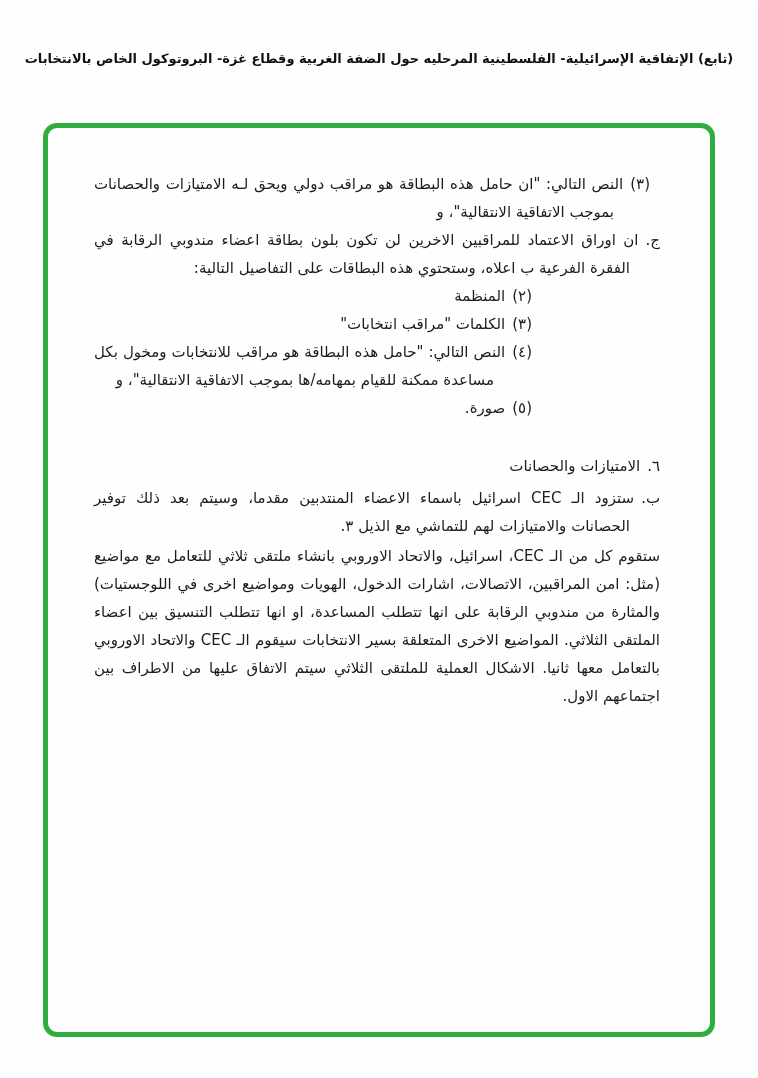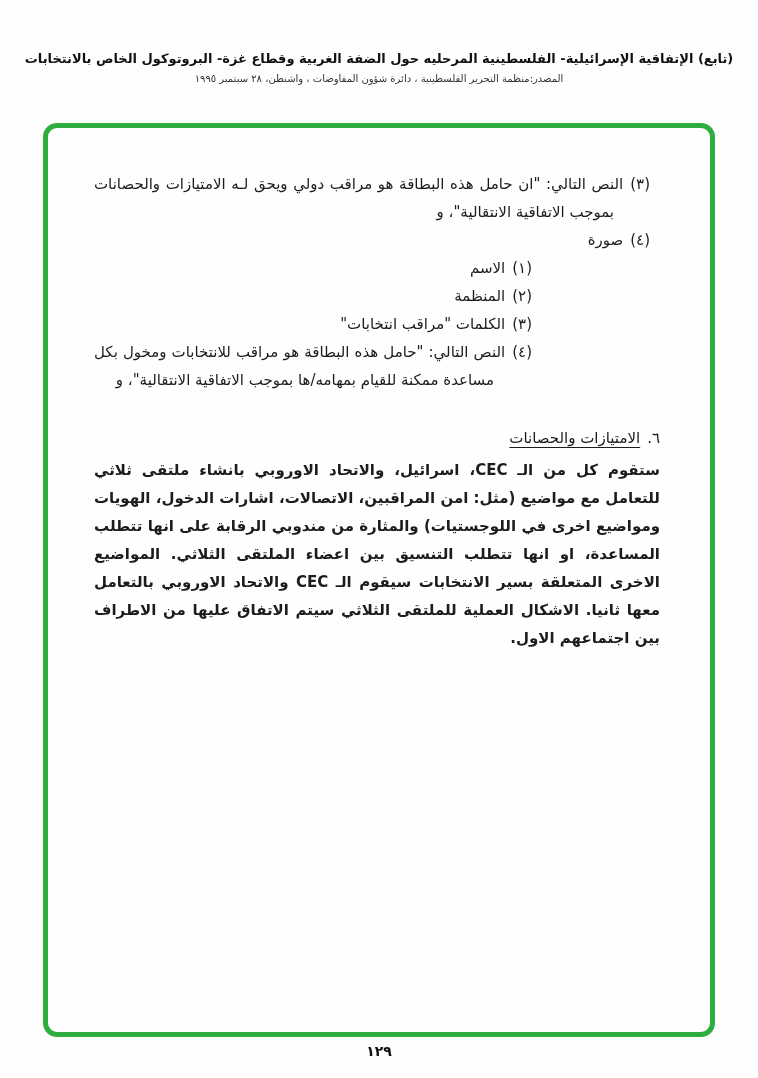--- a/index.html
+++ b/index.html
@@ -48,51 +48,50 @@
     font-size: 15px;
     line-height: 28px;
     text-align: justify;
   }
   .block { text-align: justify; }
   .marker { margin-left: 7px; white-space: nowrap; }
   .b-item   { margin-right: 10px;  padding-right: 36px; text-indent: -36px; }
   .b-letter {                      padding-right: 30px; text-indent: -30px; }
   .b-subitem{ margin-right: 128px; padding-right: 38px; text-indent: -38px; }
   .b-heading{ margin-top: 30px; margin-bottom: 4px; }
-  .b-plain  { margin-top: 2px; font-weight: bold; }
-  .underline { text-decoration: underline; text-underline-offset: 4px; }
+  .b-plain  { margin-top: 2px; }
+  .underline { text-underline-offset: 4px; }
   .page-number {
     position: absolute;
     top: 1038px;
     left: 0;
     right: 0;
     text-align: center;
     font-size: 14px;
     font-weight: bold;
     color: #111;
   }
 </style>
 </head>
 <body>
 
 <div class="page">
 
   <div class="header">
     <div class="doc-title">(تابع) الإتفاقية الإسرائيلية- الفلسطينية المرحليه حول الضفة الغربية وقطاع غزة- البروتوكول الخاص بالانتخابات</div>
-    <div class="doc-source">المصدر:منظمة التحرير الفلسطينية ، دائرة شؤون المفاوضات ، واشنطن، ٢٨ سبتمبر ١٩٩٥</div>
   </div>
 
   <div class="green-box">
     <div class="doc-body" dir="rtl">
         <div class="block b-item"><span class="marker">(٣)</span><span class="text">النص التالي: "ان حامل هذه البطاقة هو مراقب دولي ويحق لـه الامتيازات والحصانات بموجب الاتفاقية الانتقالية"، و</span></div>
-        <div class="block b-item"><span class="marker">(٤)</span><span class="text">صورة</span></div>
-        <div class="block b-subitem"><span class="marker">(١)</span><span class="text">الاسم</span></div>
+        <div class="block b-letter"><span class="marker">ج.</span><span class="text">ان اوراق الاعتماد للمراقبين الاخرين لن تكون بلون بطاقة اعضاء مندوبي الرقابة في الفقرة الفرعية ب اعلاه، وستحتوي هذه البطاقات على التفاصيل التالية:</span></div>
         <div class="block b-subitem"><span class="marker">(٢)</span><span class="text">المنظمة</span></div>
         <div class="block b-subitem"><span class="marker">(٣)</span><span class="text">الكلمات "مراقب انتخابات"</span></div>
         <div class="block b-subitem"><span class="marker">(٤)</span><span class="text">النص التالي: "حامل هذه البطاقة هو مراقب للانتخابات ومخول بكل مساعدة ممكنة للقيام بمهامه/ها بموجب الاتفاقية الانتقالية"، و</span></div>
+        <div class="block b-subitem"><span class="marker">(٥)</span><span class="text">صورة.</span></div>
         <div class="block b-heading"><span class="marker">٦.</span><span class="text underline">الامتيازات والحصانات</span></div>
+        <div class="block b-letter"><span class="marker">ب.</span><span class="text">ستزود الـ CEC اسرائيل باسماء الاعضاء المنتدبين مقدما، وسيتم بعد ذلك توفير الحصانات والامتيازات لهم للتماشي مع الذيل ٣.</span></div>
         <div class="block b-plain"><span class="text">ستقوم كل من الـ CEC، اسرائيل، والاتحاد الاوروبي بانشاء ملتقى ثلاثي للتعامل مع مواضيع (مثل: امن المراقبين، الاتصالات، اشارات الدخول، الهويات ومواضيع اخرى في اللوجستيات) والمثارة من مندوبي الرقابة على انها تتطلب المساعدة، او انها تتطلب التنسيق بين اعضاء الملتقى الثلاثي. المواضيع الاخرى المتعلقة بسير الانتخابات سيقوم الـ CEC والاتحاد الاوروبي بالتعامل معها ثانيا. الاشكال العملية للملتقى الثلاثي سيتم الاتفاق عليها من الاطراف بين اجتماعهم الاول.</span></div>
       </div>
   </div>
 
-  <div class="page-number">١٢٩</div>
 
 </div>
 
 </body></html>

